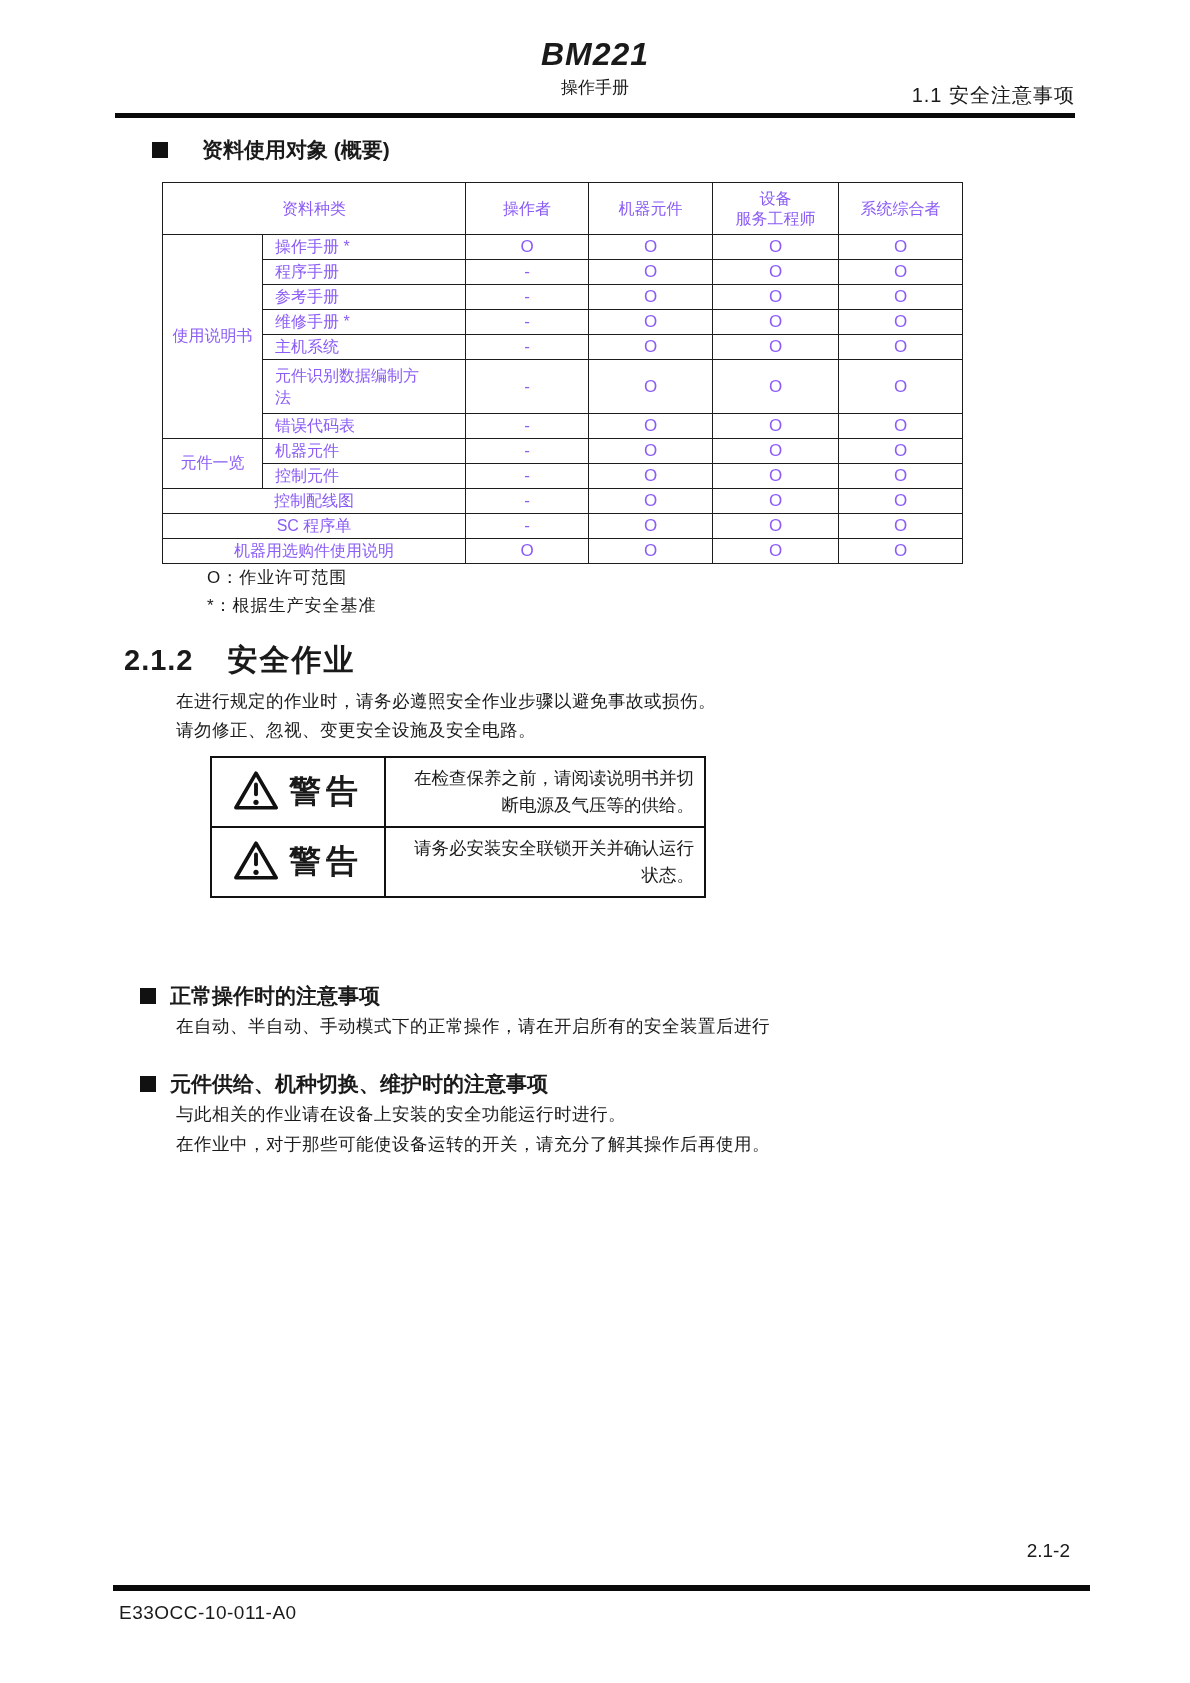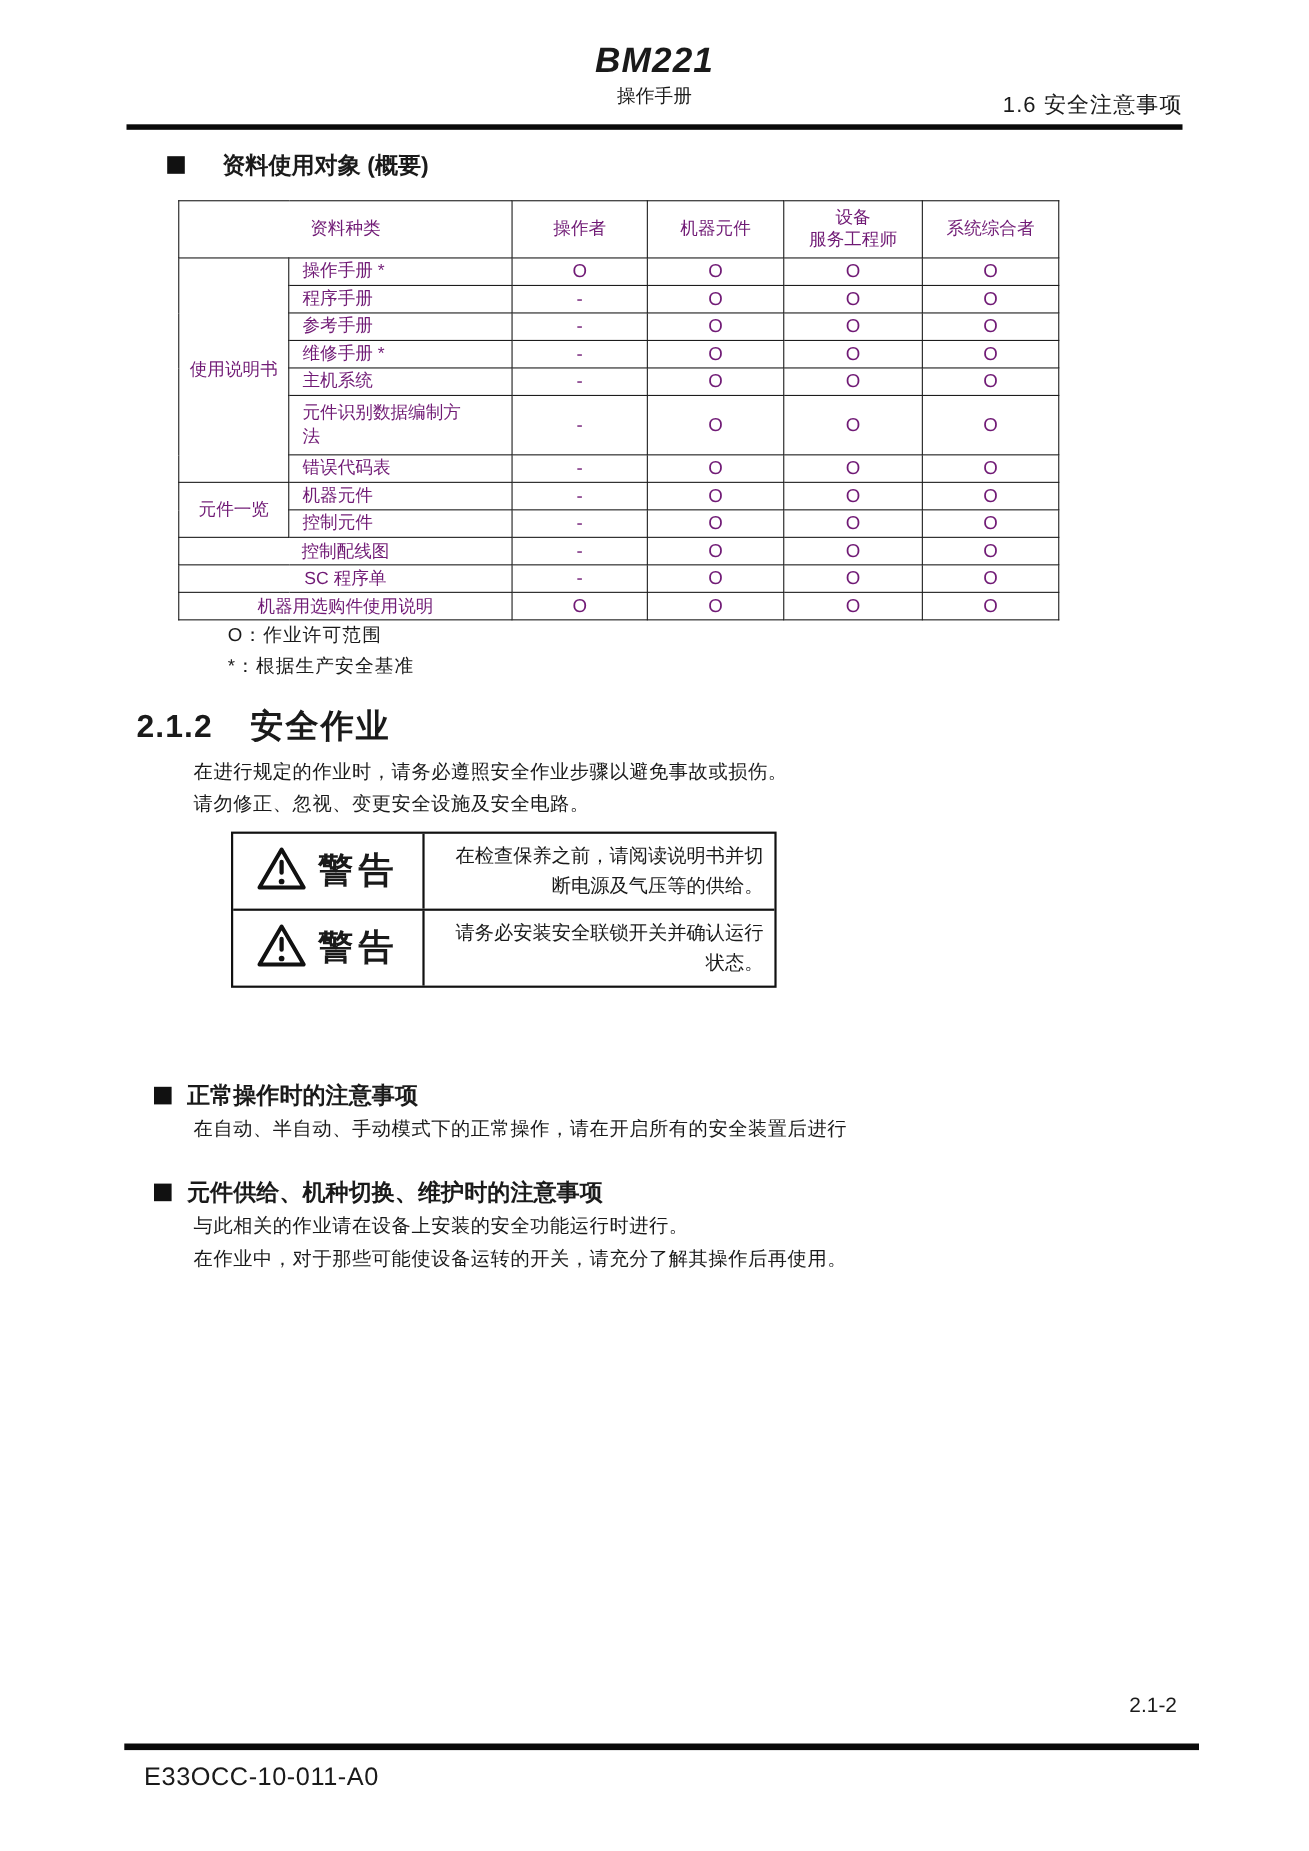--- a/index.html
+++ b/index.html
@@ -41,21 +41,21 @@
     width:16px; height:16px; background:#111;
     margin-right:14px; flex:0 0 auto;
   }
   .h-overview{left:152px; top:136px;gap:20px;}
   .h-normal-ops{left:140px; top:982px;}
   .h-supply{left:140px; top:1070px;}
   
   .usage-table{
     position:absolute; left:162px; top:182px;
     width:800px; border-collapse:collapse; table-layout:fixed;
-    font-size:16px; color:#701a75;
+    font-size:16px; color:#8b5cf6;
   }
   .usage-table th,.usage-table td{
     border:1.7px solid #1d1d1d;
     padding:0;
     font-weight:400;
   }
   .usage-table thead tr{height:52px;}
   .usage-table tbody tr{height:25px;}
   .usage-table tbody tr.tall{height:54px;}
   .usage-table th{text-align:center; font-size:16px; line-height:20px;}
@@ -120,32 +120,32 @@
   
   .page-number{
     position:absolute; right:120px; top:1540px;
     font-size:19px;
   }
   .bottom-rule{
     position:absolute; left:113px; top:1585px;
     width:977px; height:6px; background:#0a0a0a;
   }
   .doc-code{
-    position:absolute; left:131px; top:1602px;
-    font-size:23px; letter-spacing:0.5px;
+    position:absolute; left:119px; top:1602px;
+    font-size:19px; letter-spacing:0.5px;
   }
 </style>
 </head>
 <body>
 
 <div class="page">
 
   <div class="doc-title">BM221</div>
   <div class="doc-subtitle">操作手册</div>
-  <div class="section-ref">1.6 安全注意事项</div>
+  <div class="section-ref">1.1 安全注意事项</div>
   <div class="top-rule"></div>
 
   <div class="sq-heading h-overview">
     <span class="sq-bullet"></span>
     <span>资料使用对象 (概要)</span>
   </div>
 
   <table class="usage-table">
     <colgroup>
       <col style="width:100px">

